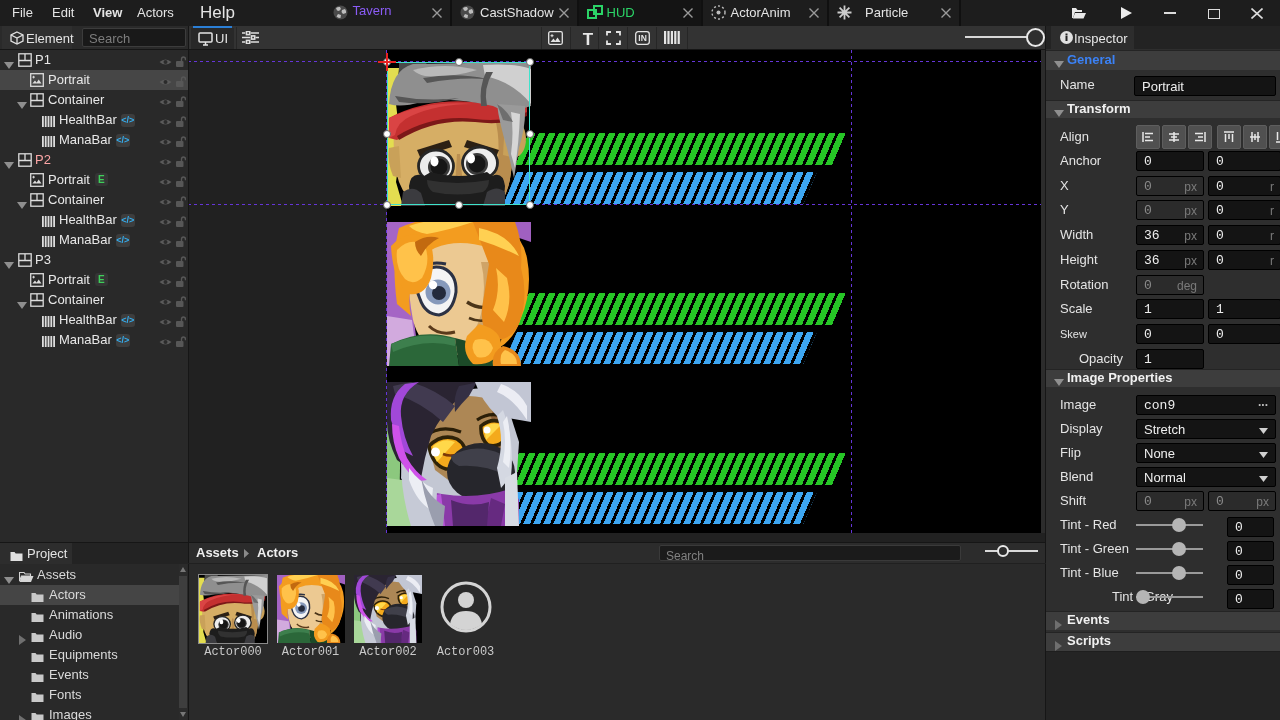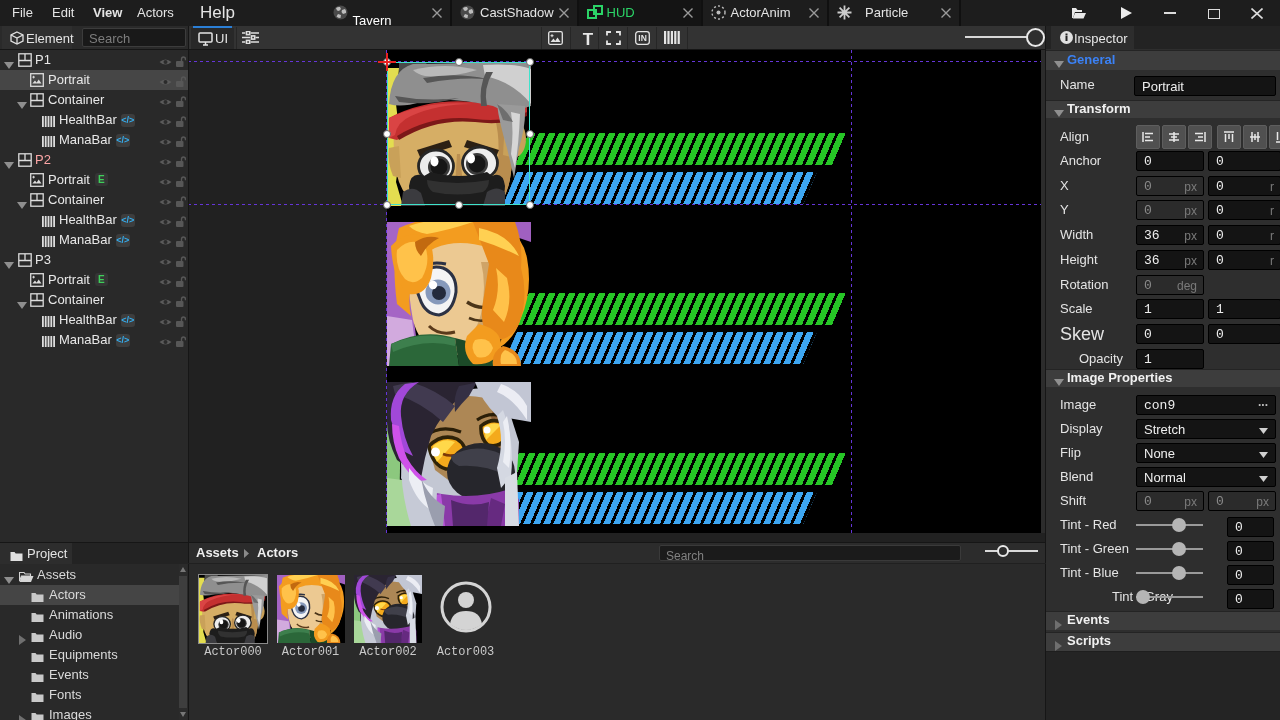--- a/index.html
+++ b/index.html
@@ -14,21 +14,21 @@
 <div class="abs" style="left:12px;top:3px;font-size:13px;color:#e4e4e4;font-weight:normal;line-height:20px;white-space:nowrap;">File</div>
 <div class="abs" style="left:52px;top:3px;font-size:13px;color:#e4e4e4;font-weight:normal;line-height:20px;white-space:nowrap;">Edit</div>
 <div class="abs" style="left:93px;top:3px;font-size:13px;color:#e4e4e4;font-weight:bold;line-height:20px;white-space:nowrap;">View</div>
 <div class="abs" style="left:137px;top:3px;font-size:13px;color:#e4e4e4;font-weight:normal;line-height:20px;white-space:nowrap;">Actors</div>
 <div class="abs" style="left:200px;top:3px;font-size:17px;color:#e4e4e4;font-weight:normal;line-height:20px;white-space:nowrap;">Help</div>
 <div class="abs" style="left:324.5px;top:0;width:125.5px;height:26px;background:#1d1d1d;"></div>
 <div class="abs" style="left:332.5px;top:5px;"><svg width="15" height="15" viewBox="0 0 15 15">
         <circle cx="7.5" cy="7.5" r="7" fill="#4a4a4a"></circle>
         <path d="M3,3 Q5,1.5 7,2 L8,4 L6,6 L4,5.5 Z M9,5 L12,4 Q13.5,6 13,8 L10,9 L8.5,7 Z M5,9 L8,10 L7.5,13 Q5,13 3.5,11.5 Z" fill="#bdbdbd"></path>
       </svg></div>
-<div class="abs" style="left:352.5px;top:11px;font-size:13px;color:#ffffff;font-weight:normal;line-height:20px;white-space:nowrap;">Tavern</div>
+<div class="abs" style="left:352.5px;top:1px;font-size:13px;color:#8b5cf6;font-weight:normal;line-height:20px;white-space:nowrap;">Tavern</div>
 <svg class="abs" style="left:432px;top:8px;" width="10" height="10" viewBox="0 0 10 10">
       <path d="M0.5,0.5 L9.5,9.5 M9.5,0.5 L0.5,9.5" stroke="#9a9a9a" stroke-width="1.4"></path>
     </svg>
 <div class="abs" style="left:450px;top:0;width:2px;height:26px;background:#101010;"></div>
 <div class="abs" style="left:452px;top:0;width:124.5px;height:26px;background:#1d1d1d;"></div>
 <div class="abs" style="left:460px;top:5px;"><svg width="15" height="15" viewBox="0 0 15 15">
         <circle cx="7.5" cy="7.5" r="7" fill="#4a4a4a"></circle>
         <path d="M3,3 Q5,1.5 7,2 L8,4 L6,6 L4,5.5 Z M9,5 L12,4 Q13.5,6 13,8 L10,9 L8.5,7 Z M5,9 L8,10 L7.5,13 Q5,13 3.5,11.5 Z" fill="#bdbdbd"></path>
       </svg></div>
 <div class="abs" style="left:480px;top:3px;font-size:13px;color:#e4e4e4;font-weight:normal;line-height:20px;white-space:nowrap;">CastShadow</div>
@@ -630,21 +630,21 @@
       <span style="position:absolute;left:7px;top:1px;color:#8a8a8a;font-size:13px;line-height:18px;font-family:'Liberation Mono',monospace;">0</span>
       <span style="position:absolute;right:6px;top:1px;color:#7a7a7a;font-size:12px;line-height:18px;">deg</span>
     </div>
 <div class="abs" style="left:1060px;top:299.2px;font-size:13px;color:#e4e4e4;font-weight:normal;line-height:20px;white-space:nowrap;">Scale</div>
 <div class="abs" style="left:1136px;top:299.2px;width:68px;height:20px;background:#141414;border:1px solid #000;border-radius:2px;">
       <span style="position:absolute;left:7px;top:1px;color:#efefef;font-size:13px;line-height:18px;font-family:'Liberation Mono',monospace;">1</span>
     </div>
 <div class="abs" style="left:1208px;top:299.2px;width:73px;height:20px;background:#141414;border:1px solid #000;border-radius:2px;">
       <span style="position:absolute;left:7px;top:1px;color:#efefef;font-size:13px;line-height:18px;font-family:'Liberation Mono',monospace;">1</span>
     </div>
-<div class="abs" style="left:1060px;top:323.9px;font-size:18px;color:#e4e4e4;font-weight:normal;line-height:20px;white-space:nowrap;">Skew</div>
+<div class="abs" style="left:1060px;top:323.9px;font-size:11px;color:#e4e4e4;font-weight:normal;line-height:20px;white-space:nowrap;">Skew</div>
 <div class="abs" style="left:1136px;top:323.9px;width:68px;height:20px;background:#141414;border:1px solid #000;border-radius:2px;">
       <span style="position:absolute;left:7px;top:1px;color:#efefef;font-size:13px;line-height:18px;font-family:'Liberation Mono',monospace;">0</span>
     </div>
 <div class="abs" style="left:1208px;top:323.9px;width:73px;height:20px;background:#141414;border:1px solid #000;border-radius:2px;">
       <span style="position:absolute;left:7px;top:1px;color:#efefef;font-size:13px;line-height:18px;font-family:'Liberation Mono',monospace;">0</span>
     </div>
 <div class="abs" style="left:1060px;top:348.6px;font-size:13px;color:#e4e4e4;font-weight:normal;line-height:20px;white-space:nowrap;margin-left:19px;">Opacity</div>
 <div class="abs" style="left:1136px;top:348.6px;width:68px;height:20px;background:#141414;border:1px solid #000;border-radius:2px;">
       <span style="position:absolute;left:7px;top:1px;color:#efefef;font-size:13px;line-height:18px;font-family:'Liberation Mono',monospace;">1</span>
     </div>

